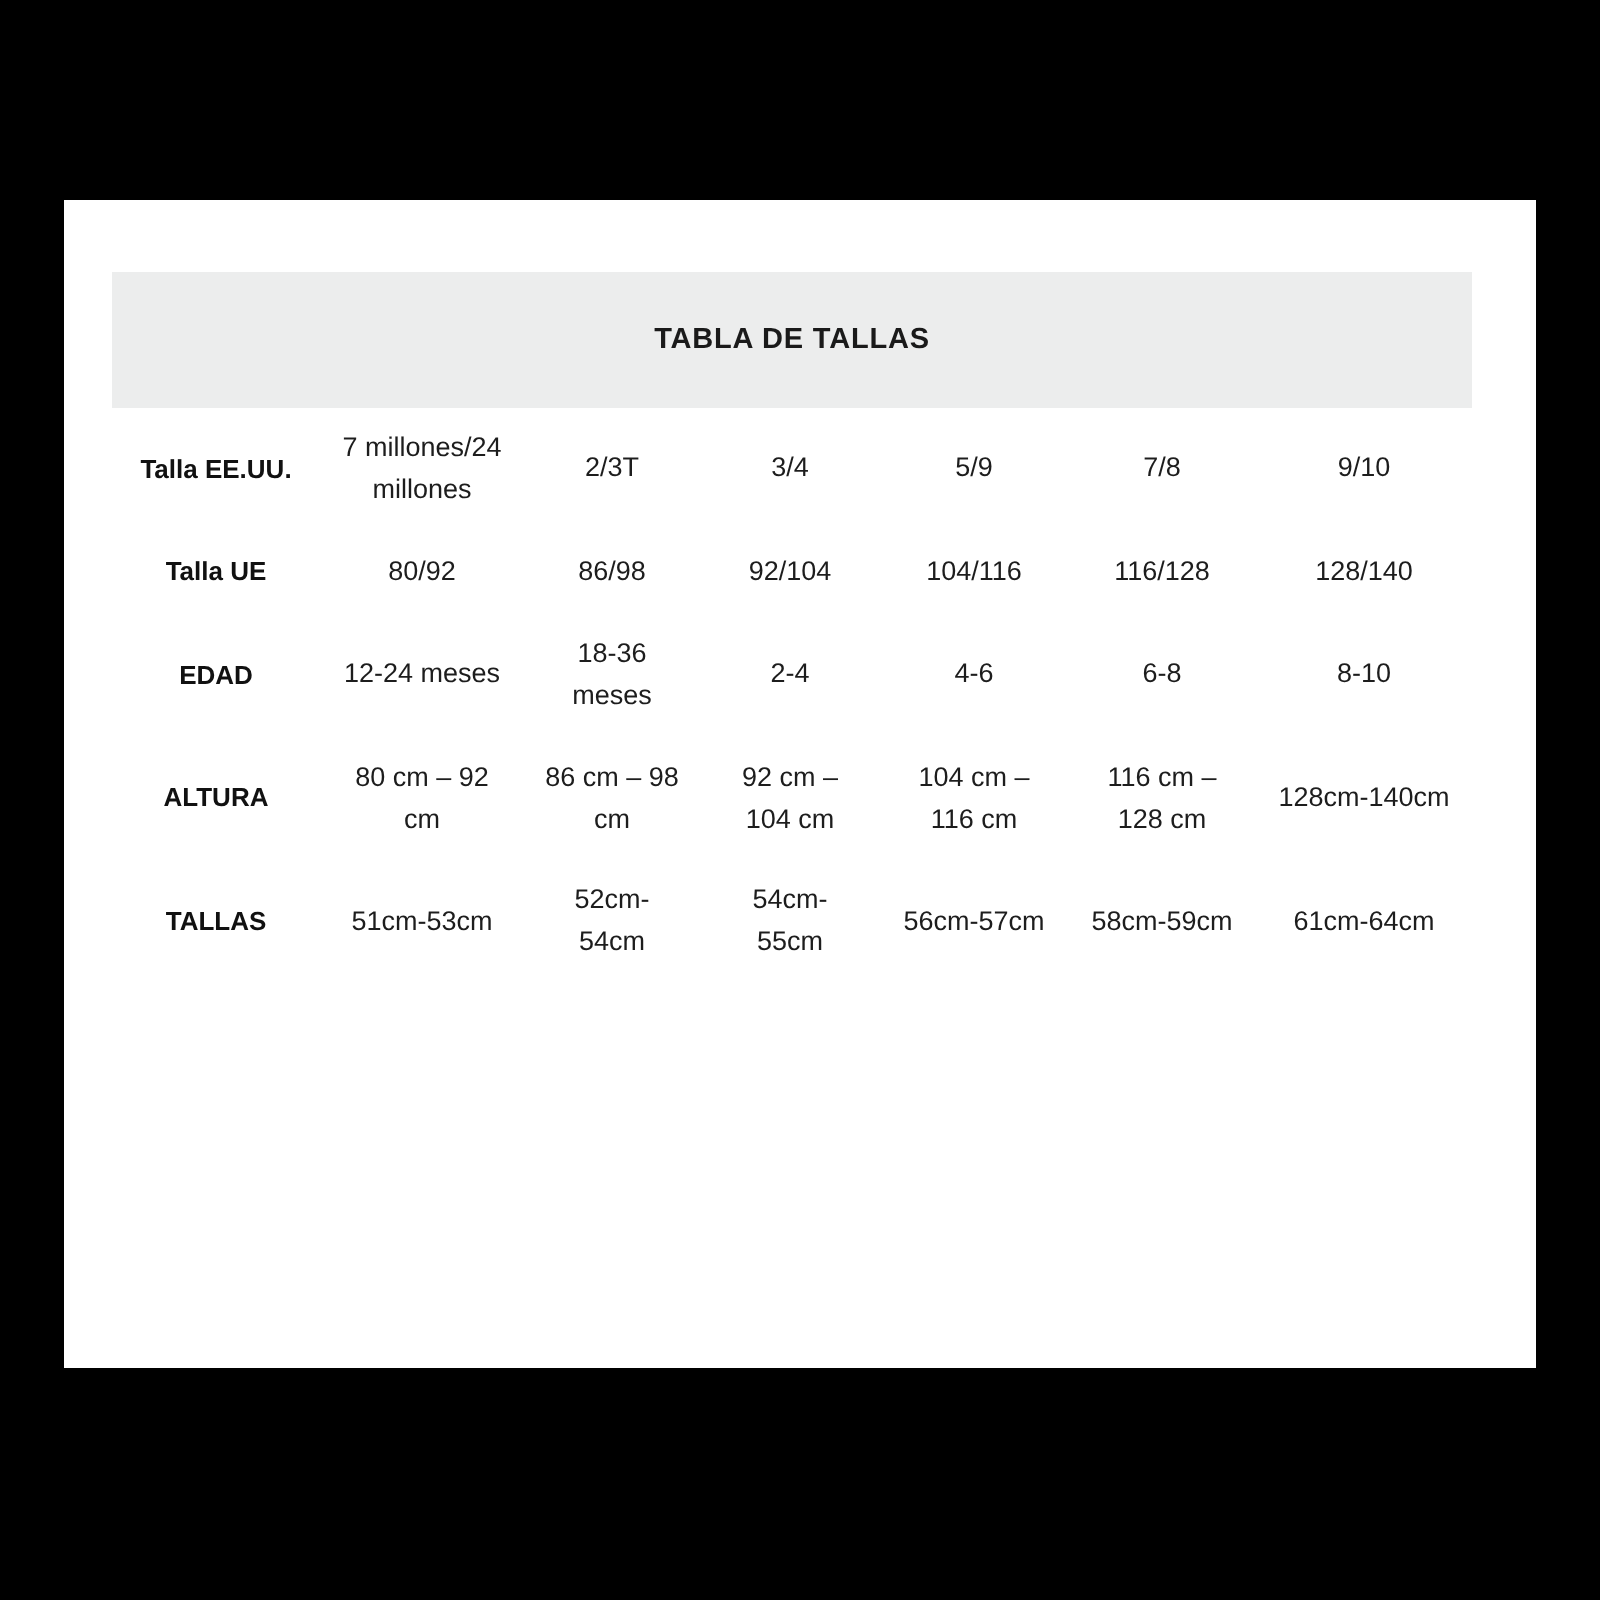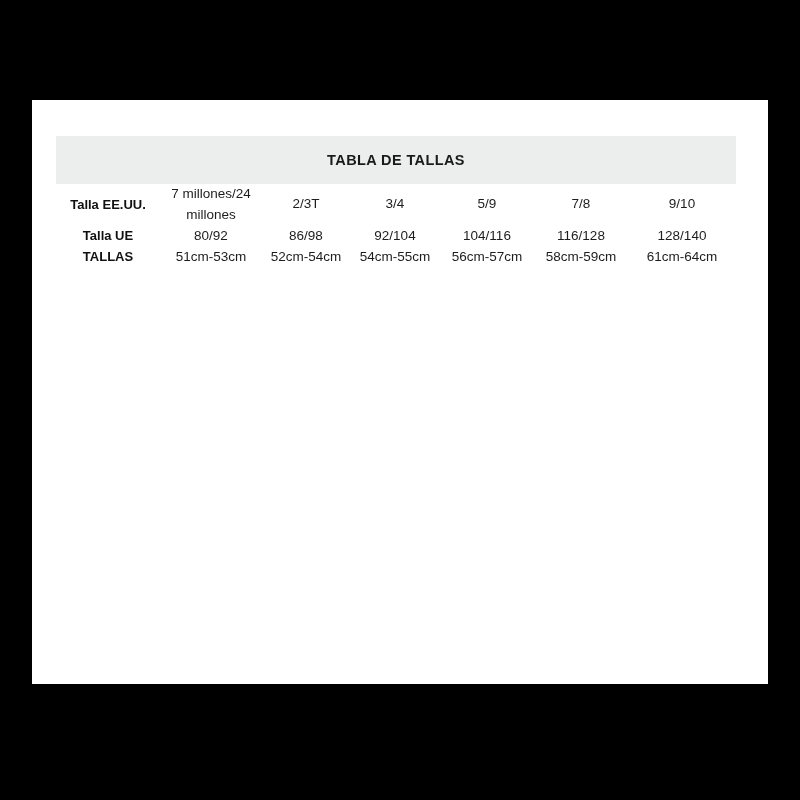--- a/index.html
+++ b/index.html
@@ -31,21 +31,21 @@
     top: 36px;
     width: 680px;
   }
   table.size-table {
     border-collapse: collapse;
     width: 680px;
     table-layout: fixed;
   }
   table.size-table td, table.size-table th {
     border: none;
-    padding: 0;
+    padding: 10px;
   }
   .title-row th {
     background: #eceded;
     height: 48px;
     text-align: center;
     vertical-align: middle;
     font-size: 14.5px;
     font-weight: bold;
     color: #1a1a1a;
     letter-spacing: 0.4px;
@@ -111,20 +111,38 @@
           <tr>
             <td class="row-label">Talla UE</td>
             <td class="cell">80/92</td>
             <td class="cell">86/98</td>
             <td class="cell">92/104</td>
             <td class="cell">104/116</td>
             <td class="cell">116/128</td>
             <td class="cell">128/140</td>
           </tr>
           <tr>
+            <td class="row-label">EDAD</td>
+            <td class="cell">12-24 meses</td>
+            <td class="cell">18-36 meses</td>
+            <td class="cell">2-4</td>
+            <td class="cell">4-6</td>
+            <td class="cell">6-8</td>
+            <td class="cell">8-10</td>
+          </tr>
+          <tr>
+            <td class="row-label">ALTURA</td>
+            <td class="cell">80 cm – 92 cm</td>
+            <td class="cell">86 cm – 98 cm</td>
+            <td class="cell">92 cm – 104 cm</td>
+            <td class="cell">104 cm – 116 cm</td>
+            <td class="cell">116 cm – 128 cm</td>
+            <td class="cell">128cm-140cm</td>
+          </tr>
+          <tr>
             <td class="row-label">TALLAS</td>
             <td class="cell">51cm-53cm</td>
             <td class="cell">52cm-54cm</td>
             <td class="cell">54cm-55cm</td>
             <td class="cell">56cm-57cm</td>
             <td class="cell">58cm-59cm</td>
             <td class="cell">61cm-64cm</td>
           </tr>
         </tbody>
       </table>

